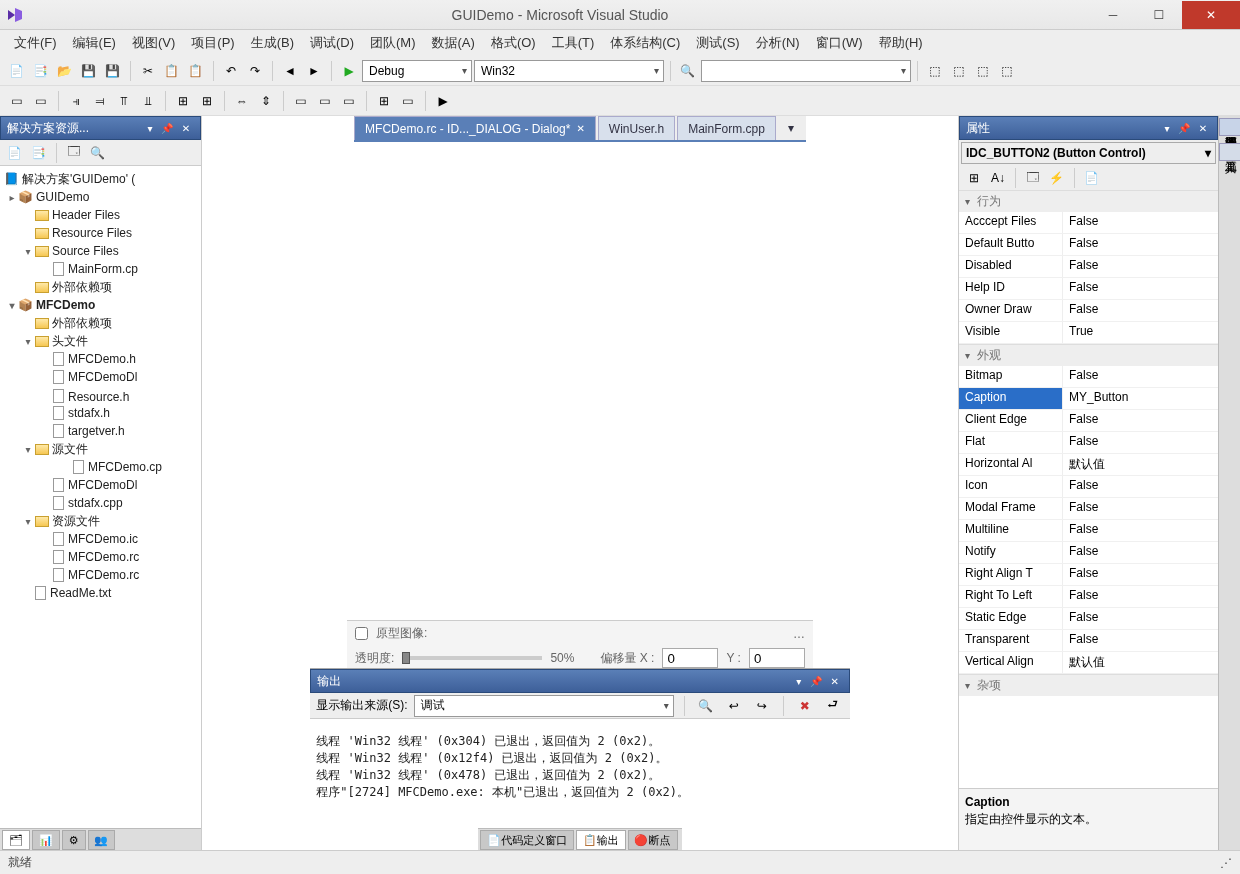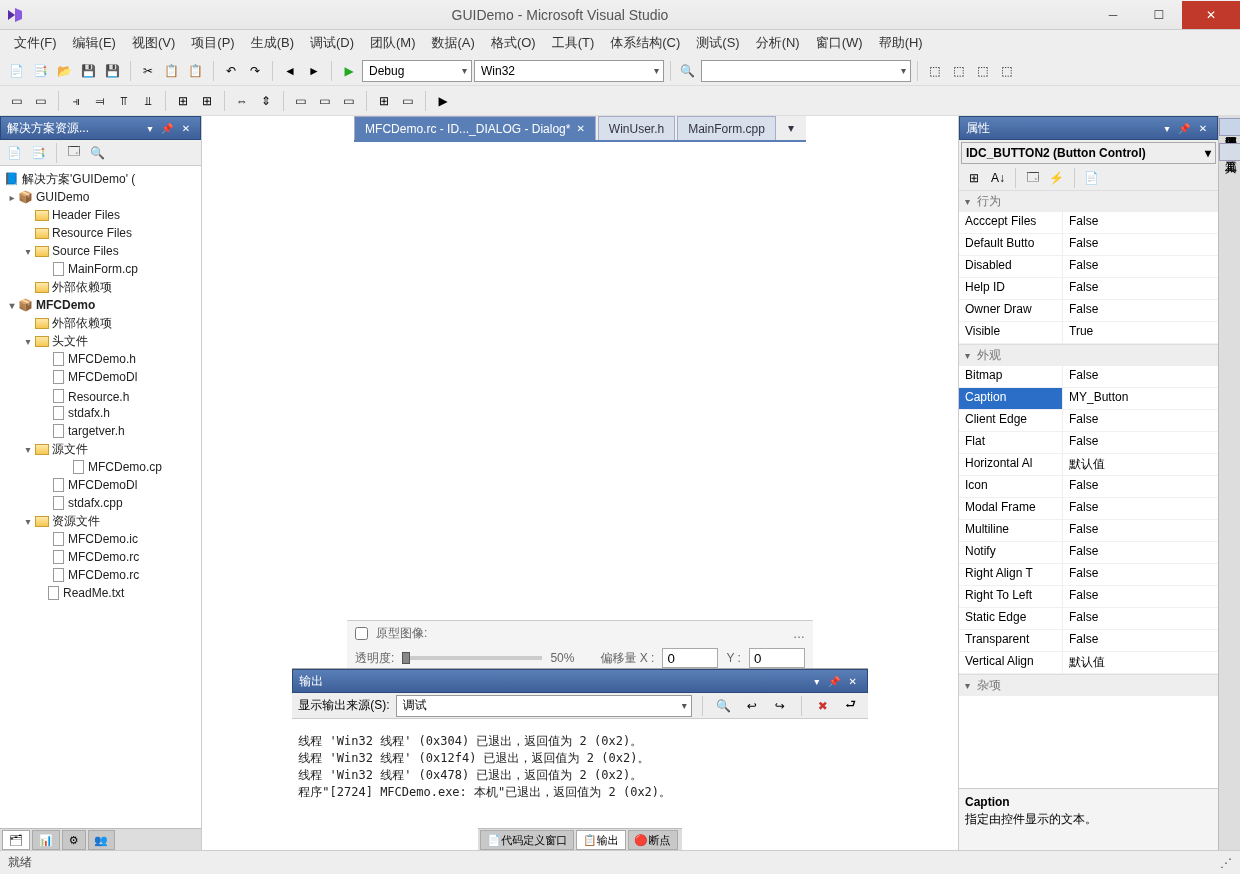--- a/index.html
+++ b/index.html
@@ -353,21 +353,21 @@
           </span>
           <span>MFCDemo.rc</span>
         </div>
         <div class="tree-item" style="padding-left: 38px;">
           <span class="exp"></span>
           <span class="ico">
             <div class="ico-file"></div>
           </span>
           <span>MFCDemo.rc</span>
         </div>
-        <div class="tree-item" style="padding-left: 33px;">
+        <div class="tree-item" style="padding-left: 20px;">
           <span class="exp"></span>
           <span class="ico">
             <div class="ico-file"></div>
           </span>
           <span>ReadMe.txt</span>
         </div>
       </div>
     <div class="bottom-tabs">
       <div class="btab active">🗂</div>
       <div class="btab">📊</div>
@@ -440,21 +440,21 @@
     <div class="output-panel">
       <div class="panel-header">
         <span>输出</span>
         <span class="sp"></span>
         <span class="phbtn">▾</span>
         <span class="phbtn">📌</span>
         <span class="phbtn">✕</span>
       </div>
       <div class="output-toolbar">
         <span>显示输出来源(S):</span>
-        <div class="tcombo" style="width:296px">调试</div>
+        <div class="tcombo" style="width:260px">调试</div>
         <div class="tsep"></div>
         <div class="tbtn">🔍</div>
         <div class="tbtn">↩</div>
         <div class="tbtn">↪</div>
         <div class="tsep"></div>
         <div class="tbtn" style="color:#c33">✖</div>
         <div class="tbtn">⮐</div>
       </div>
       <div class="output-body" id="outbody">线程 'Win32 线程' (0x304) 已退出，返回值为 2 (0x2)。
 线程 'Win32 线程' (0x12f4) 已退出，返回值为 2 (0x2)。

